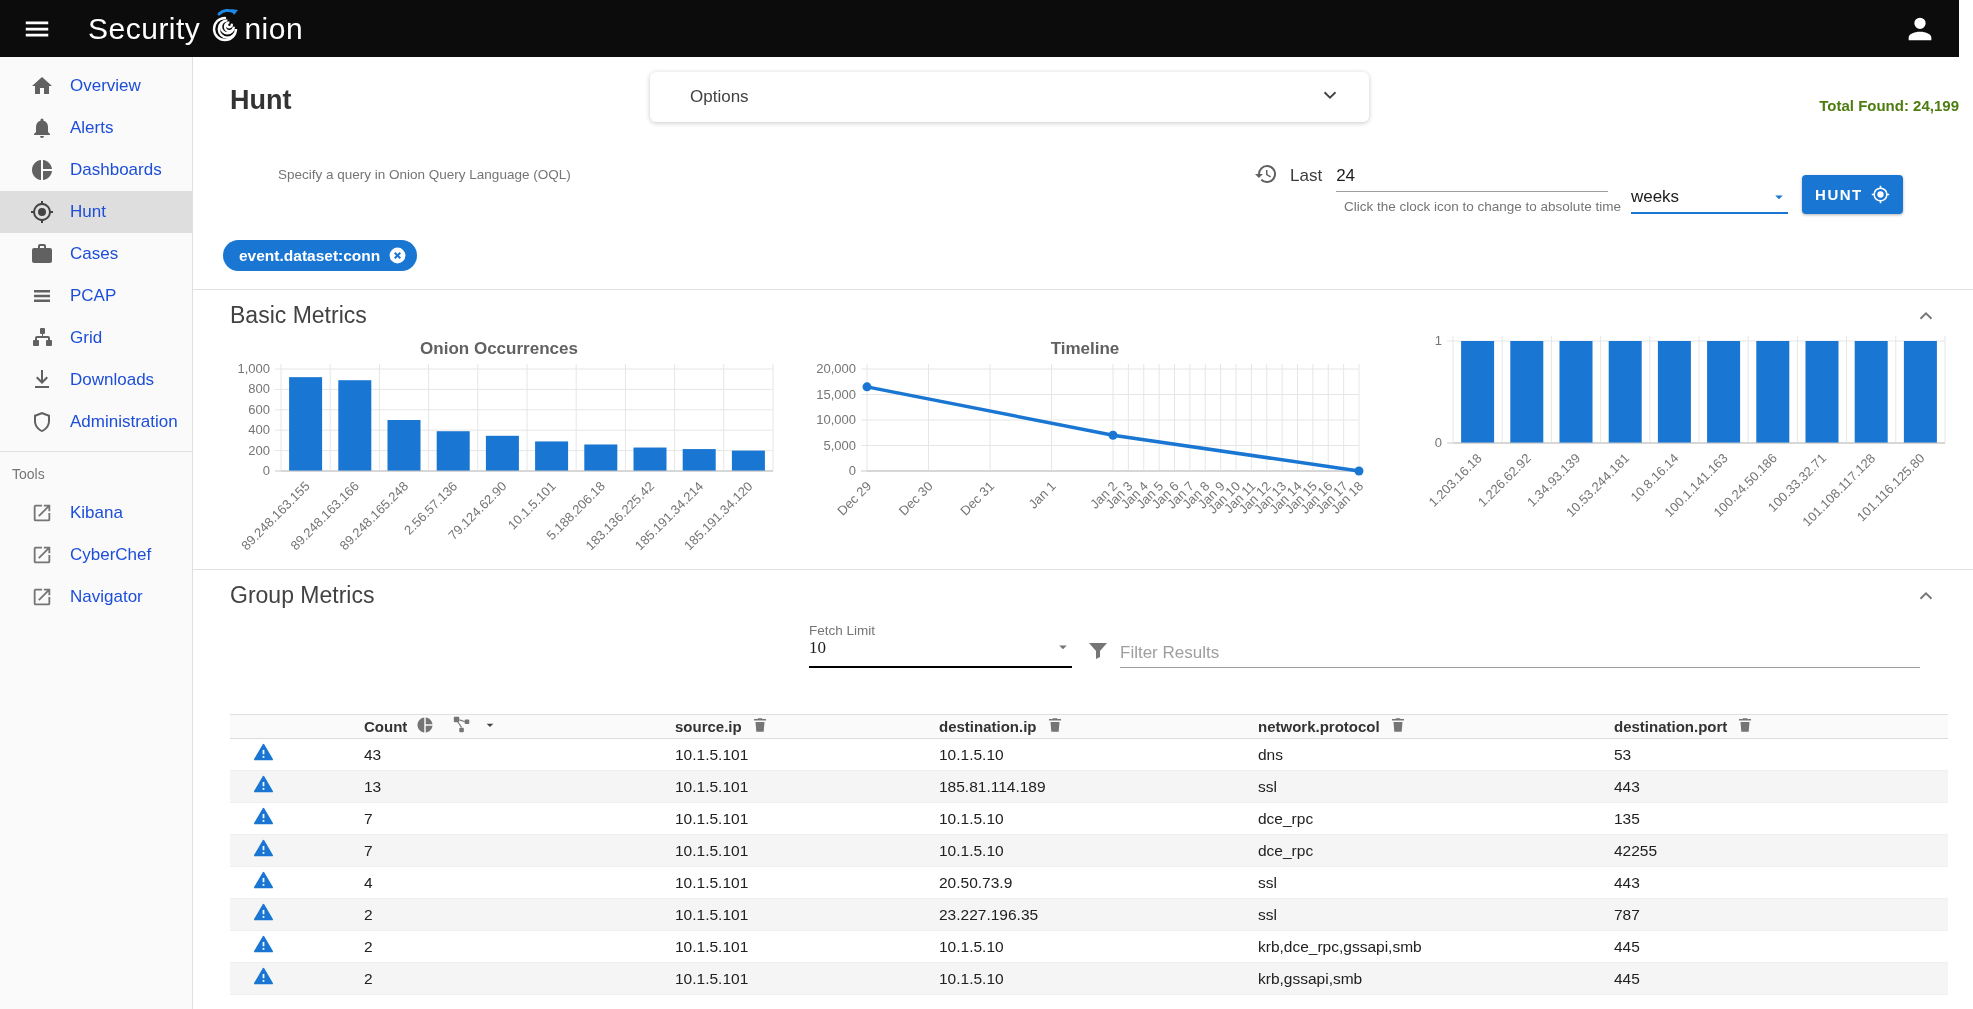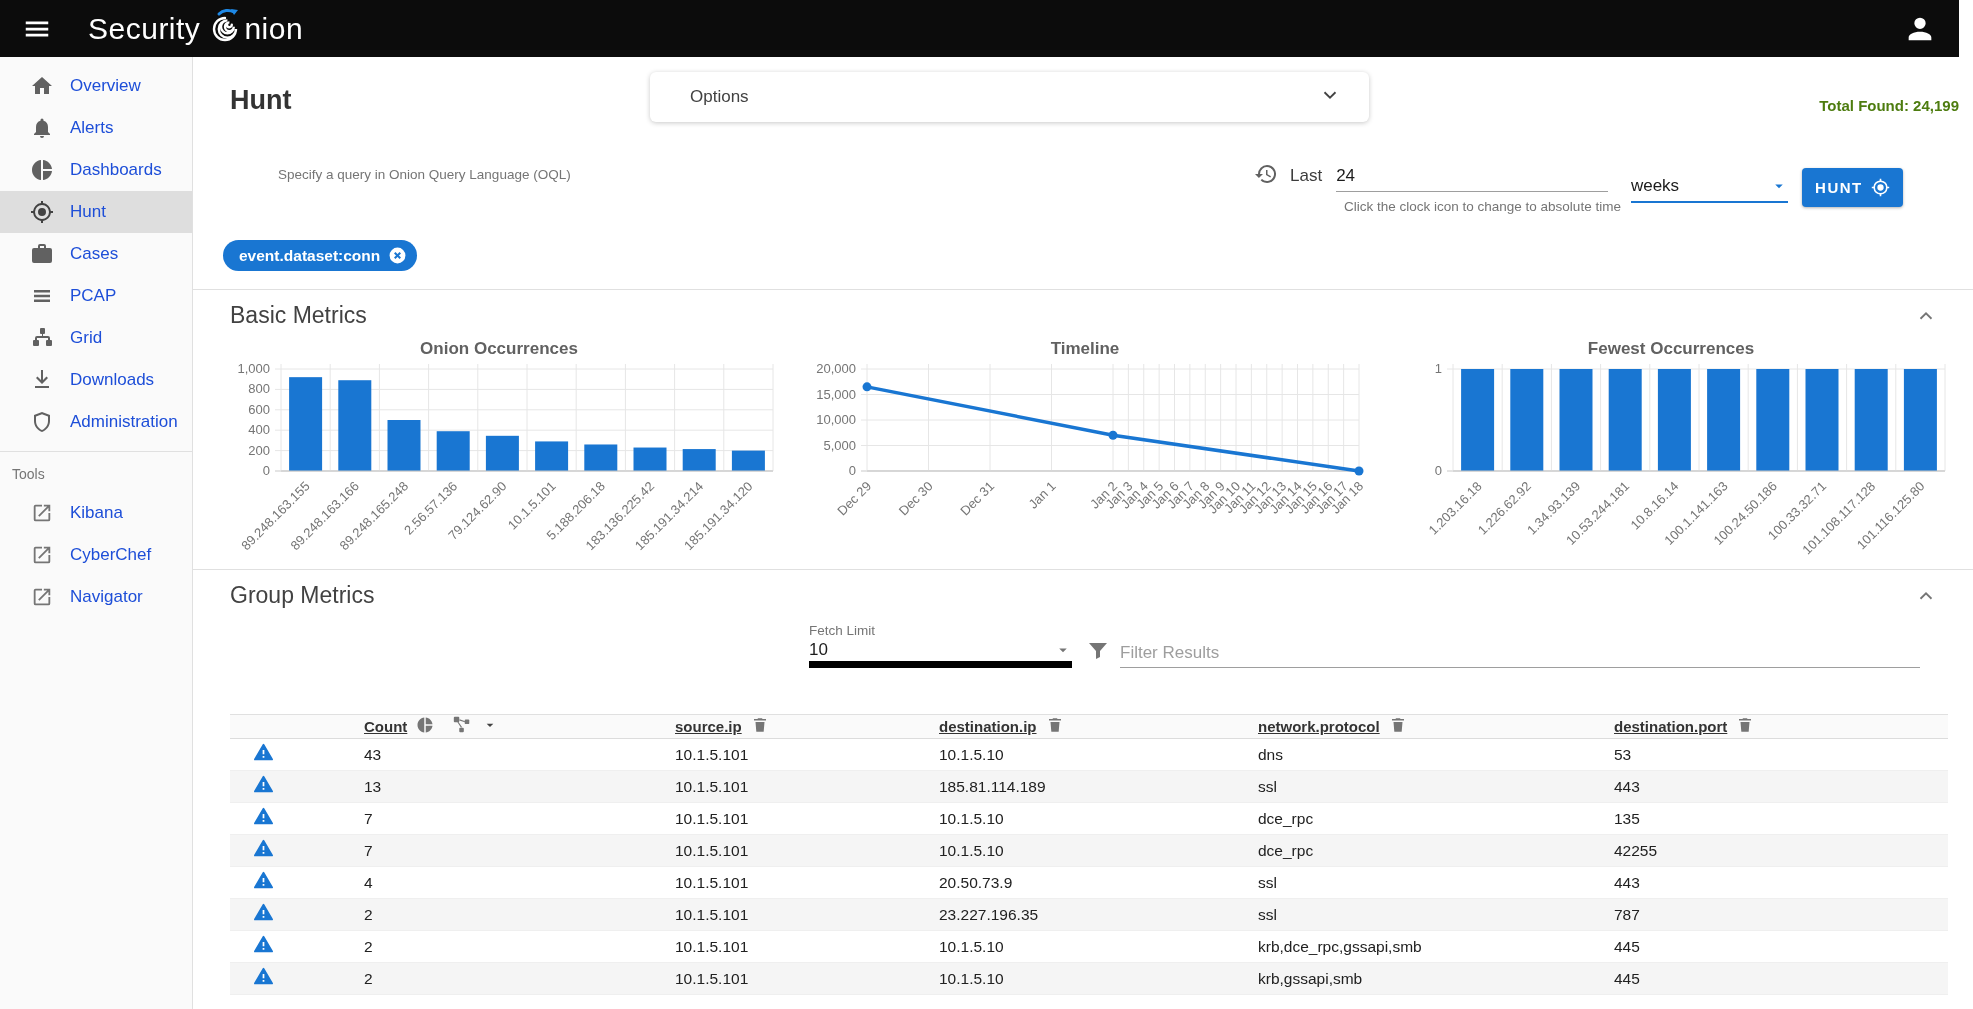--- a/index.html
+++ b/index.html
@@ -44,21 +44,21 @@
   .query-field { width:989px; }
   .q-line { display:flex; align-items:center; height:32px; }
   .q-line .icon-btn { cursor:pointer; display:flex; align-items:center; }
   .q-input-wrap { flex:1; display:flex; align-items:center; margin-left:10px;
     border-bottom:1px solid #9e9e9e; height:32px; }
   .q-input { flex:1; border:none; outline:none; background:transparent;
     font-size:17px; color:#1c1c1c; font-family:"Liberation Sans",sans-serif; }
   .helper { font-size:13.5px; color:#757575; margin-top:7px; }
   .query-field .helper { margin-left:55px; }
 
-  .time-group { display:flex; align-items:center; margin-left:42px; }
+  .time-group { display:flex; align-items:flex-end; margin-left:42px; }
   .time-col .t-line { display:flex; align-items:center; height:32px; }
   .t-label { font-size:17px; color:#3c3c3c; margin:0 14px 0 12px; }
   .t-input-wrap { width:272px; border-bottom:1px solid #9e9e9e; height:32px;
     display:flex; align-items:center; }
   .t-input { width:100%; border:none; outline:none; font-size:17px; color:#1c1c1c;
     background:transparent; font-family:"Liberation Sans",sans-serif; }
   .time-col .helper { margin-left:90px; }
 
   .unit-select { width:157px; margin-left:10px; border-bottom:2px solid #1976d2;
     height:32px; display:flex; align-items:center; cursor:pointer; }
@@ -85,36 +85,36 @@
 
   
   .charts-row { display:flex; gap:26px; padding:0 26px; margin-top:2px; }
   .chart-box { width:560px; }
   .chart-title { text-align:center; font-size:17px; font-weight:bold; color:#616161; margin:8px 0 0 0; }
 
   
   .controls-row { display:flex; align-items:flex-end; padding-left:616px; margin-top:14px; }
   .fetch-col { width:263px; }
   .fetch-label { font-size:13.5px; color:#757575; }
-  .fetch-line { display:flex; align-items:center; border-bottom:7px solid #000000;
-    height:30px; cursor:pointer; }
+  .fetch-line { display:flex; border-bottom:2px solid #000000;
+    height:30px; cursor:pointer;font-family:Liberation Serif, serif; }
   .fetch-value { flex:1; font-size:17px; color:#1c1c1c; }
   .filter-col { display:flex; align-items:center; margin-left:14px; }
   .filter-wrap { width:800px; border-bottom:1px solid #9e9e9e; height:30px;
     display:flex; align-items:center; margin-left:10px; }
   .filter-input { width:100%; border:none; outline:none; font-size:17px; color:#1c1c1c;
     background:transparent; font-family:"Liberation Sans",sans-serif; }
   .filter-input::placeholder { color:#9e9e9e; }
 
   
   .table-wrap { margin:46px 25px 0 37px; }
   table { width:100%; border-collapse:collapse; table-layout:fixed; }
   thead tr { background:#fafafa; border-top:1px solid #e0e0e0; border-bottom:1px solid #dcdcdc; }
   th { height:17px; text-align:left; font-size:15px; font-weight:bold; color:#333;
-    padding-left:24px; white-space:nowrap;text-decoration:underline; }
+    padding-left:24px; white-space:nowrap; }
   th .th-inner { display:flex; align-items:center; gap:9px; }
   td { height:32px; font-size:15.5px; color:#212121; padding-left:24px; white-space:nowrap;
     overflow:hidden; }
   tbody tr:nth-child(even) { background:#f5f5f5; }
   tbody tr { border-bottom:1px solid #efefef; cursor:pointer; }
   td.warn-cell { padding-left:23px; }
   th.warn-th { padding-left:23px; }
 </style>
 </head>
 <body>
@@ -403,21 +403,20 @@
             <text x="466.75" y="128" fill="#757575" font-size="13" font-family="&quot;Liberation Sans&quot;, sans-serif" text-anchor="end" transform="rotate(-45 466.75 128)">Jan 12</text>
             <text x="482.125" y="128" fill="#757575" font-size="13" font-family="&quot;Liberation Sans&quot;, sans-serif" text-anchor="end" transform="rotate(-45 482.125 128)">Jan 13</text>
             <text x="497.5" y="128" fill="#757575" font-size="13" font-family="&quot;Liberation Sans&quot;, sans-serif" text-anchor="end" transform="rotate(-45 497.5 128)">Jan 14</text>
             <text x="512.875" y="128" fill="#757575" font-size="13" font-family="&quot;Liberation Sans&quot;, sans-serif" text-anchor="end" transform="rotate(-45 512.875 128)">Jan 15</text>
             <text x="528.25" y="128" fill="#757575" font-size="13" font-family="&quot;Liberation Sans&quot;, sans-serif" text-anchor="end" transform="rotate(-45 528.25 128)">Jan 16</text>
             <text x="543.625" y="128" fill="#757575" font-size="13" font-family="&quot;Liberation Sans&quot;, sans-serif" text-anchor="end" transform="rotate(-45 543.625 128)">Jan 17</text>
             <text x="559" y="128" fill="#757575" font-size="13" font-family="&quot;Liberation Sans&quot;, sans-serif" text-anchor="end" transform="rotate(-45 559 128)">Jan 18</text>
           </svg></div>
     </div>
     <div class="chart-box">
-      <div class="chart-title">Fewest Occurrences</div>
       <div><svg width="560" height="196" viewBox="0 0 560 196">
             <line x1="56" y1="112" x2="554" y2="112" stroke="#c9c9c9" stroke-width="1"></line>
             <text x="51" y="116" fill="#757575" font-size="13" font-family="&quot;Liberation Sans&quot;, sans-serif" text-anchor="end">0</text>
             <line x1="56" y1="10" x2="554" y2="10" stroke="#e6e6e6" stroke-width="1"></line>
             <text x="51" y="14" fill="#757575" font-size="13" font-family="&quot;Liberation Sans&quot;, sans-serif" text-anchor="end">1</text>
             <line x1="62" y1="5" x2="62" y2="112" stroke="#e6e6e6" stroke-width="1"></line>
             <line x1="111.2" y1="5" x2="111.2" y2="112" stroke="#e6e6e6" stroke-width="1"></line>
             <line x1="160.4" y1="5" x2="160.4" y2="112" stroke="#e6e6e6" stroke-width="1"></line>
             <line x1="209.60000000000002" y1="5" x2="209.60000000000002" y2="112" stroke="#e6e6e6" stroke-width="1"></line>
             <line x1="258.8" y1="5" x2="258.8" y2="112" stroke="#e6e6e6" stroke-width="1"></line>

